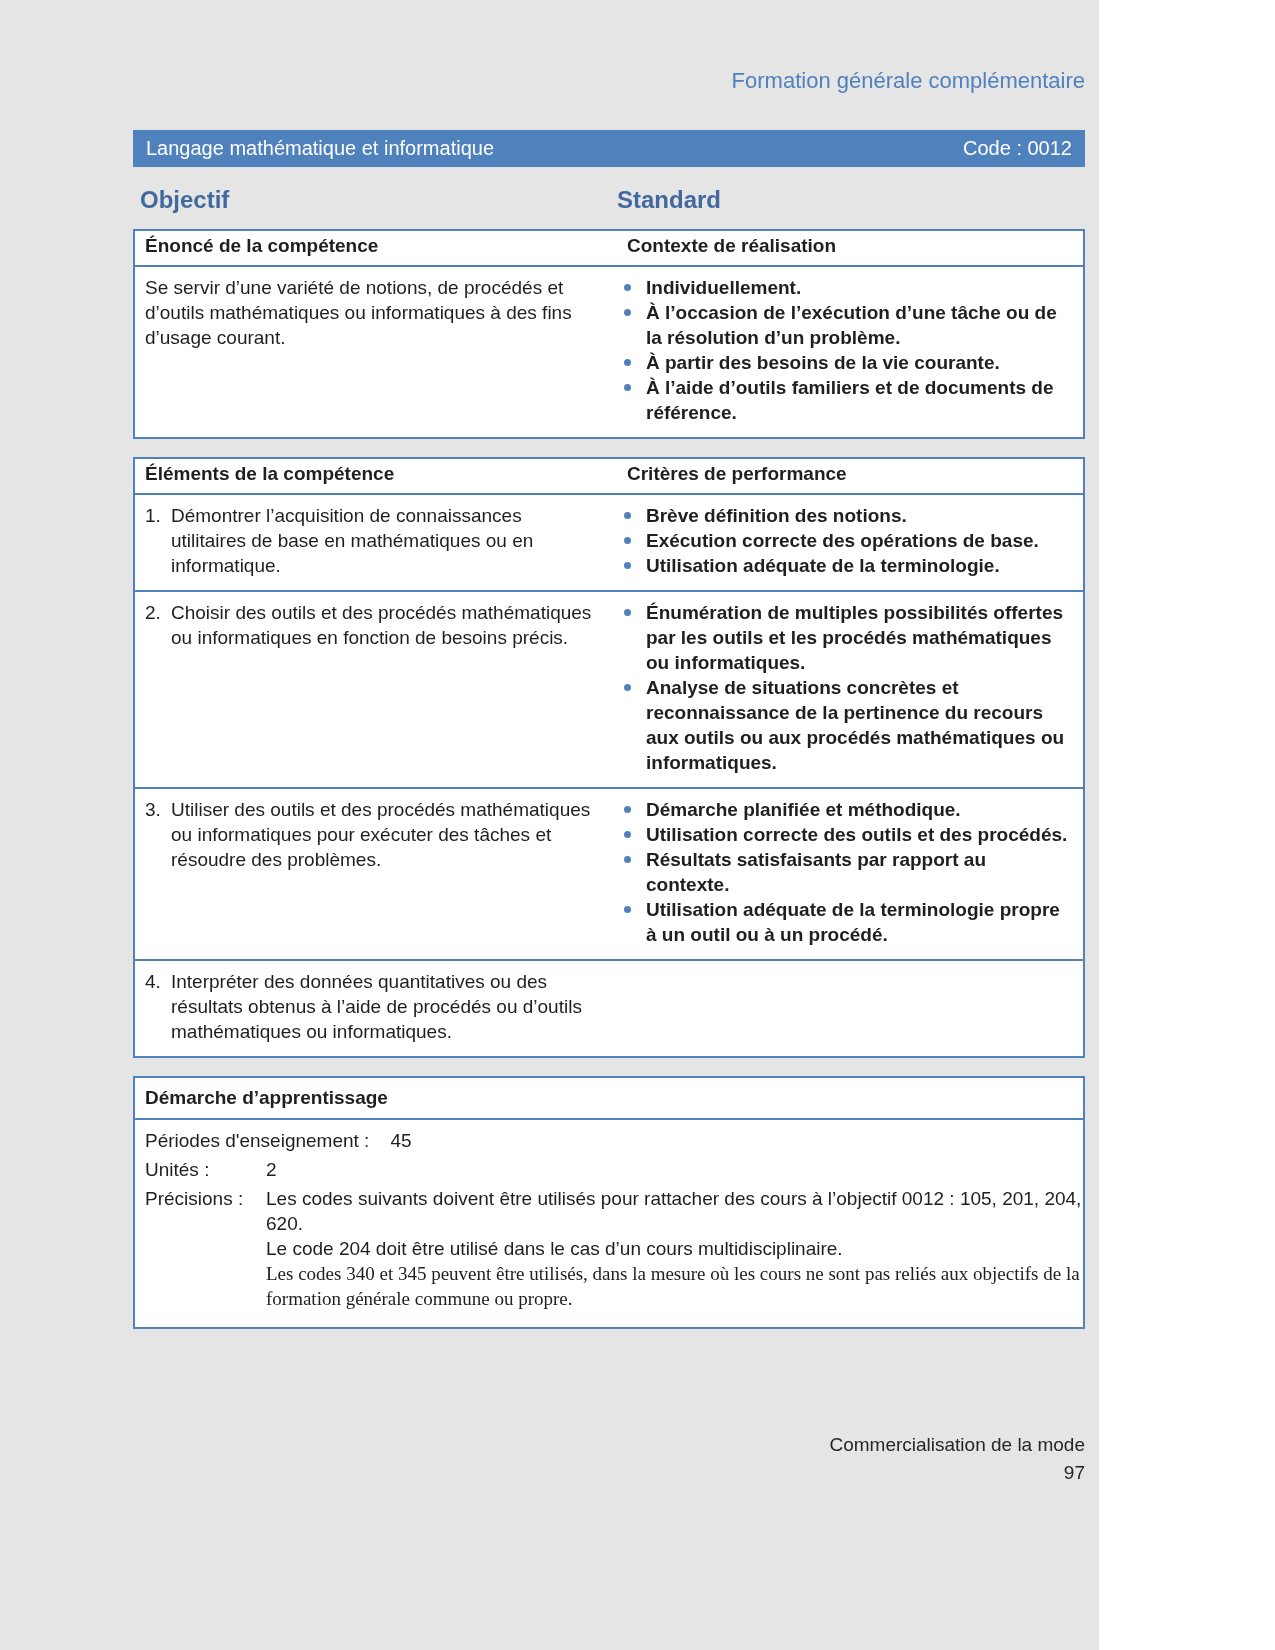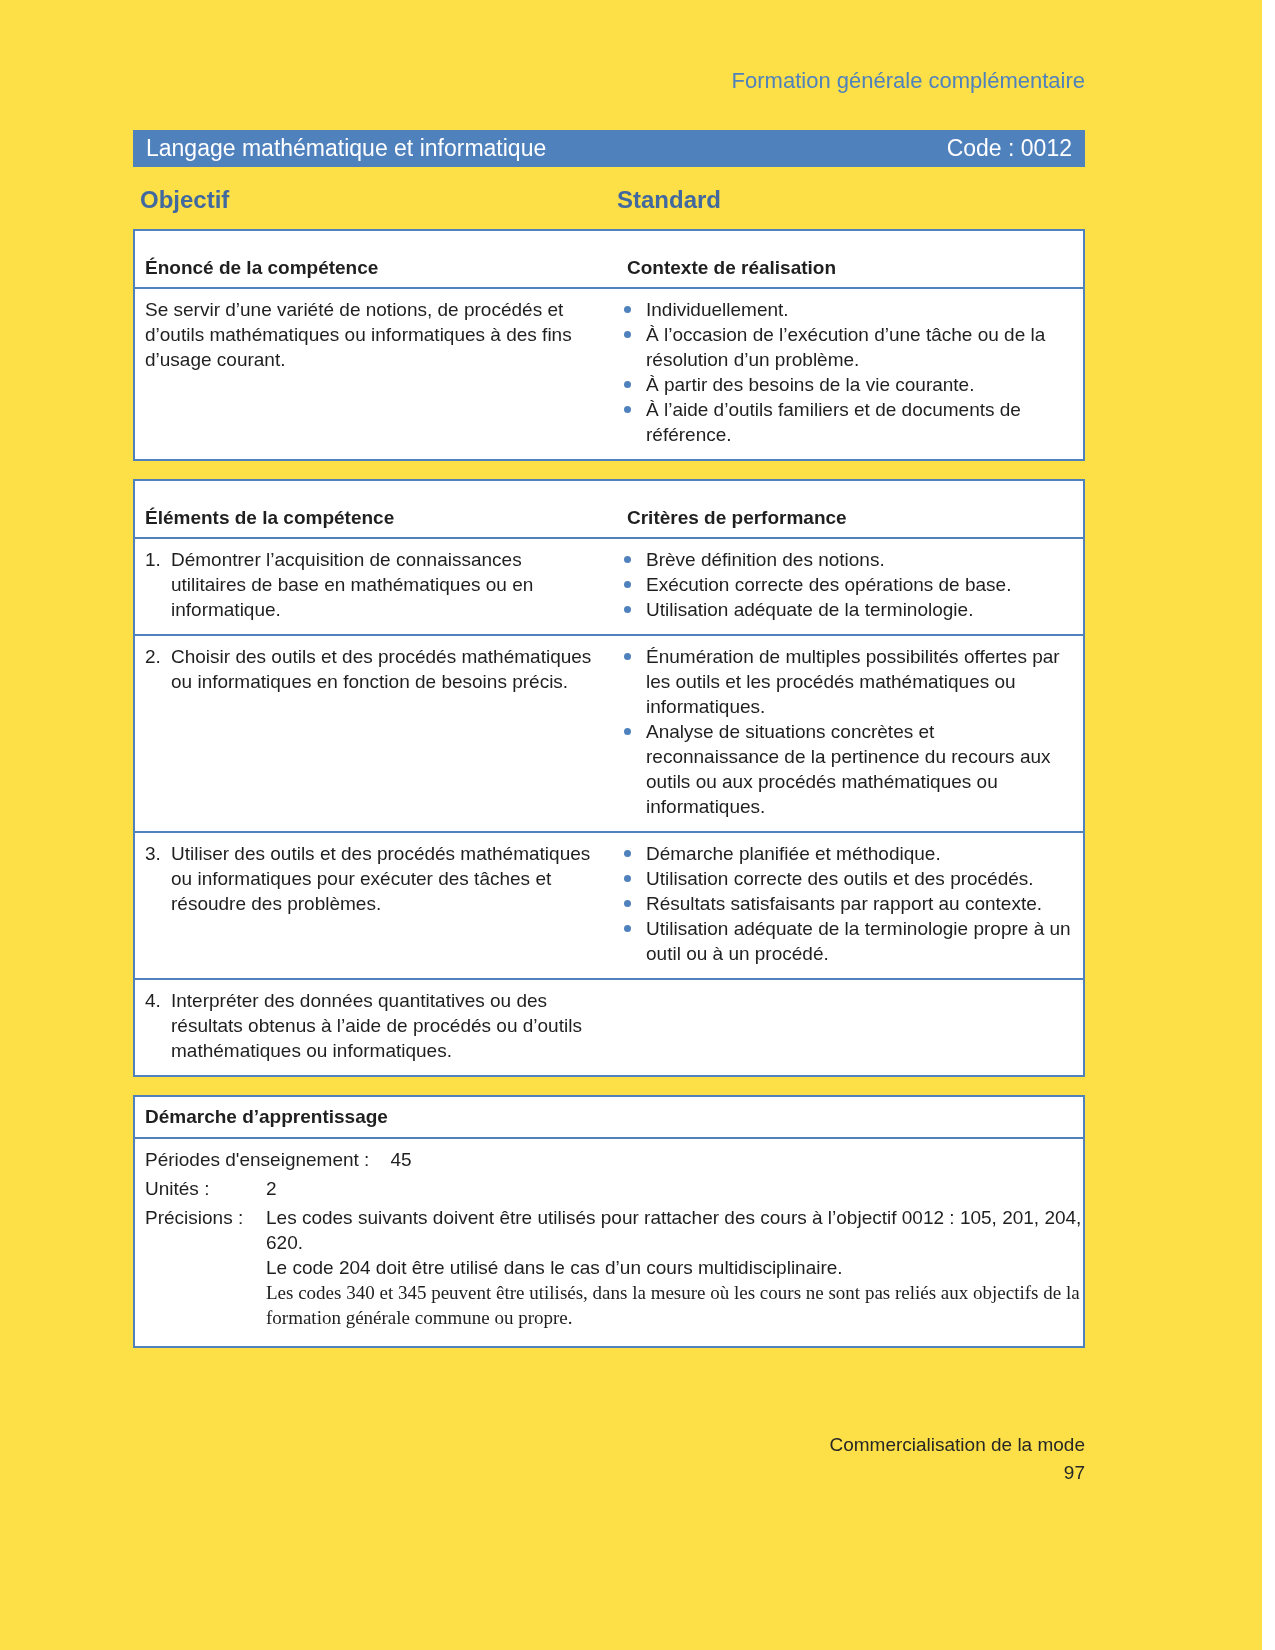--- a/index.html
+++ b/index.html
@@ -1,20 +1,20 @@
 <!DOCTYPE html>
 <html><head>
 <meta charset="utf-8">
 <style>
   * { margin:0; padding:0; box-sizing:border-box; }
   html,body { background:#ffffff; }
   .page {
     position:relative;
-    width:1262px; height:1650px;
-    background:#fde047;
+    width:1099px; height:1650px;
+    background:#e5e5e5;
     font-family:"Liberation Sans", sans-serif;
     color:#1f1f1f;
     font-size:19px;
     line-height:25px;
     overflow:hidden;
   }
   .content { position:absolute; left:133px; top:0; width:952px; }
 
   .top-header {
     margin-top:68px;
@@ -26,21 +26,21 @@
 
   .banner {
     margin-top:36px;
     background:#4f81bd;
     color:#ffffff;
     height:37px;
     display:flex;
     align-items:center;
     justify-content:space-between;
     padding:0 13px;
-    font-size:23px;
+    font-size:20px;
   }
 
   .section-titles {
     margin-top:19px;
     display:flex;
   }
   .section-titles .title-left { width:484px; padding-left:7px; }
   .section-titles .title {
     color:#41699f;
     font-weight:bold;
@@ -52,34 +52,34 @@
     margin-top:15px;
     border:2px solid #4f81bd;
     background:#ffffff;
   }
   .box + .box { margin-top:18px; }
 
   .thead {
     display:flex;
     border-bottom:2px solid #4f81bd;
   }
-  .thead .th { font-weight:bold; padding:24px 10px 7px 10px; }
+  .thead .th { font-weight:bold; padding:2px 10px 7px 10px; }
   .th-left { width:482px; }
   .th-right { flex:1; }
 
   .trow { display:flex; }
   .trow + .trow { border-top:2px solid #4f81bd; }
   .cell-left { width:482px; padding:8px 16px 12px 10px; }
   .cell-right { flex:1; padding:8px 12px 12px 0; }
 
   .numbered { display:flex; }
   .numbered .num { width:26px; flex:none; }
   .numbered .ntext { flex:1; }
 
-  ul.bullets { list-style:none; }
+  ul.bullets { list-style:none;font-weight:bold; }
   ul.bullets li { display:flex; }
   .dot {
     width:7px; height:7px;
     border-radius:50%;
     background:#4f81bd;
     margin:9px 15px 0 7px;
     flex:none;
   }
   ul.bullets li .btext { flex:1; }
 

